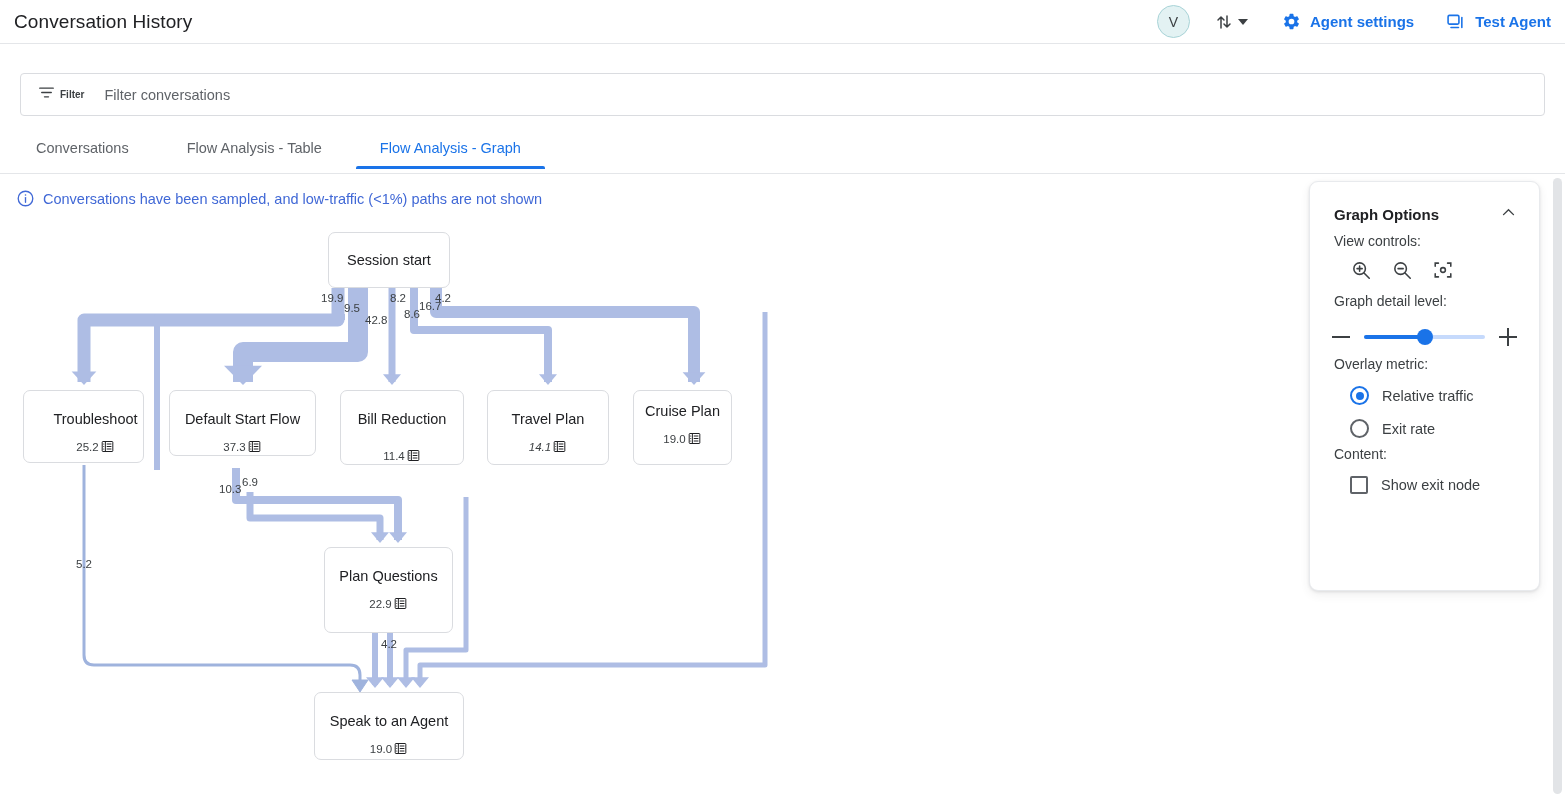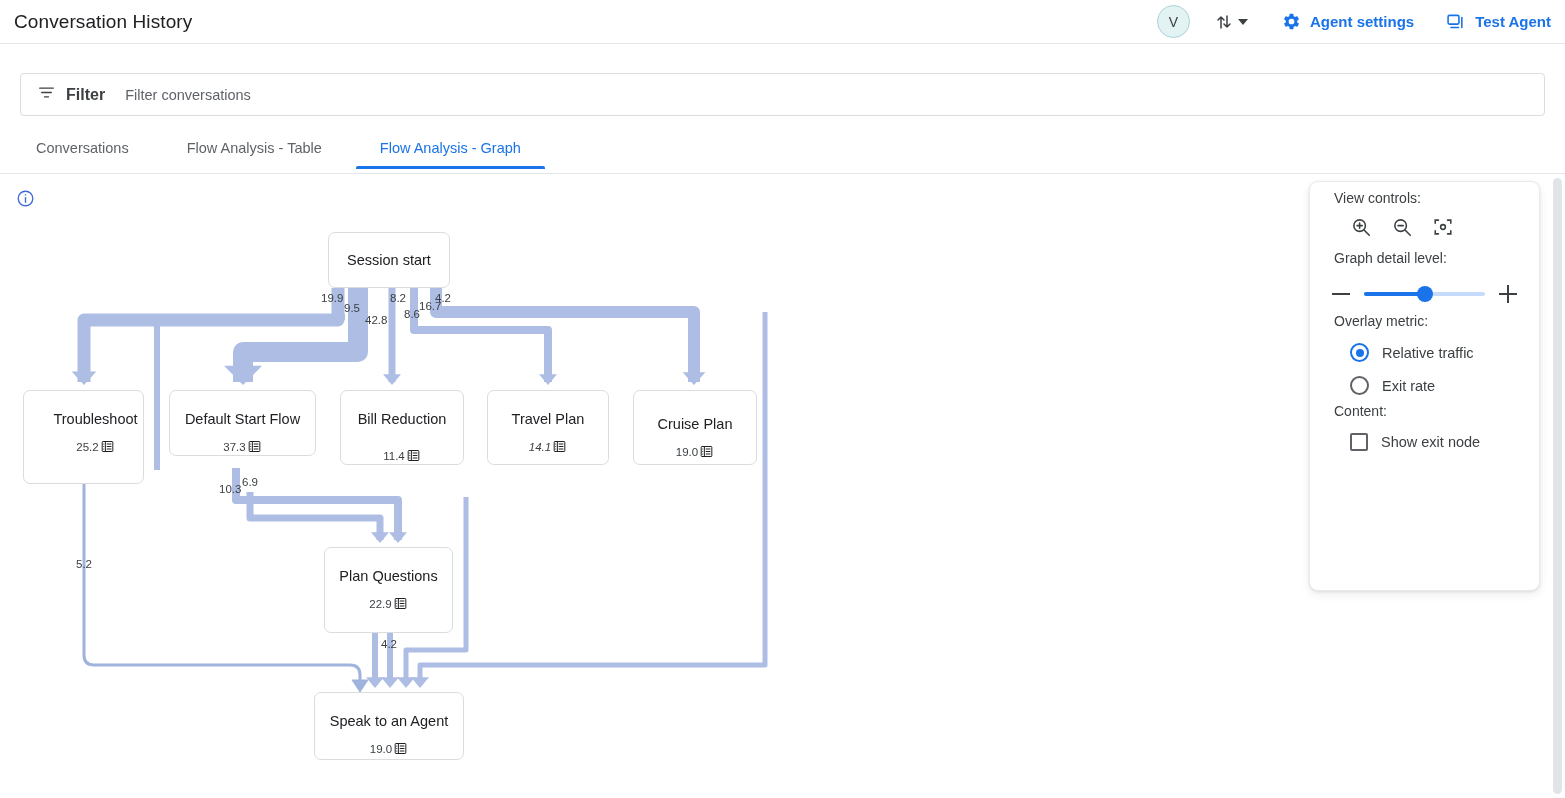--- a/index.html
+++ b/index.html
@@ -51,21 +51,21 @@
   .topaction svg { display: block; }
 
   
   .filterbox {
     position: absolute; left: 20px; top: 73px;
     width: 1525px; height: 43px;
     border: 1px solid #dadce0; border-radius: 4px;
     display: flex; align-items: center; background: #fff;
   }
   .filter-label {
-    font-size: 16px; font-weight: bold; color: #3c4043; margin-left: 10px;
+    font-size: 10px; font-weight: bold; color: #3c4043; margin-left: 4px;
   }
   .filter-input {
     border: none; outline: none; background: transparent;
     font-family: "Liberation Sans", sans-serif;
     font-size: 14.5px; color: #3c4043; margin-left: 20px; flex: 1;
     padding: 0;
   }
   .filter-input::placeholder { color: #5f6368; opacity: 1; }
 
   
@@ -255,20 +255,21 @@
 </div>
 
 <div class="banner">
   <span>
     <svg width="19" height="19" viewBox="0 0 24 24" fill="none" stroke="#4068d6" stroke-width="1.7">
       <circle cx="12" cy="12" r="9.2"></circle>
       <path d="M12 10.8v6" stroke-linecap="round"></path>
       <circle cx="12" cy="7.6" r="1.05" fill="#4068d6" stroke="none"></circle>
     </svg>
   </span>
+  <span>Conversations have been sampled, and low-traffic (&lt;1%) paths are not shown</span>
 </div>
 
 <div class="canvas">
 
   <svg class="graph-svg" width="1545" height="622">
     <g id="ribbons" fill="#aebde4" stroke="none">
         <path d="M338 112 L338 144 L84 144 L84 206" stroke="#aebde4" stroke-width="13" fill="none" stroke-linejoin="round" stroke-linecap="butt"></path>
         <polygon points="71.65,195.5025 96.35,195.5025 84,209" fill="#aebde4"></polygon>
         <path d="M358 112 L358 176 L243 176 L243 206" stroke="#aebde4" stroke-width="20" fill="none" stroke-linejoin="round" stroke-linecap="butt"></path>
         <polygon points="224,189.85 262,189.85 243,209" fill="#aebde4"></polygon>
@@ -308,21 +309,21 @@
       <span class="edge-label" style="left: 435px; top: 116px;">4.2</span>
       <span class="edge-label" style="left: 219px; top: 307px;">10.3</span>
       <span class="edge-label" style="left: 242px; top: 300px;">6.9</span>
       <span class="edge-label" style="left: 76px; top: 382px;">5.2</span>
       <span class="edge-label" style="left: 381px; top: 462px;">4.2</span>
     </div>
   <div id="node-layer">
       <div class="node" style="left: 328px; top: 56px; width: 122px; height: 56px; justify-content: center;">
         <div class="node-title">Session start</div>
       </div>
-      <div class="node" style="left: 23px; top: 214px; width: 121px; height: 94px; justify-content: flex-start; padding-top: 20px; padding-left: 24px;">
+      <div class="node" style="left: 23px; top: 214px; width: 121px; height: 73px; justify-content: flex-start; padding-top: 20px; padding-left: 24px;">
         <div class="node-title">Troubleshoot</div>
         <div class="node-metrics" style="margin-top: 12px;">
           <span class="node-value">25.2</span>
           <span class="node-icon">
             <svg width="15" height="15" viewBox="0 0 24 24" fill="none" stroke="#202124" stroke-width="1.6">
               <rect x="3.5" y="4" width="17" height="16" rx="1.2"></rect>
               <path d="M8.6 4v16"></path>
               <path d="M11.4 8h6.2M11.4 12h6.2M11.4 16h6.2" stroke-linecap="round"></path>
               <circle cx="6" cy="8" r=".9" fill="#202124" stroke="none"></circle>
               <circle cx="6" cy="12" r=".9" fill="#202124" stroke="none"></circle>
@@ -372,21 +373,21 @@
               <rect x="3.5" y="4" width="17" height="16" rx="1.2"></rect>
               <path d="M8.6 4v16"></path>
               <path d="M11.4 8h6.2M11.4 12h6.2M11.4 16h6.2" stroke-linecap="round"></path>
               <circle cx="6" cy="8" r=".9" fill="#202124" stroke="none"></circle>
               <circle cx="6" cy="12" r=".9" fill="#202124" stroke="none"></circle>
               <circle cx="6" cy="16" r=".9" fill="#202124" stroke="none"></circle>
             </svg>
           </span>
         </div>
       </div>
-      <div class="node" style="left: 633px; top: 214px; width: 124px; height: 75px; justify-content: center; padding-top: 20px;">
+      <div class="node" style="left: 633px; top: 214px; width: 99px; height: 75px; justify-content: flex-start; padding-top: 12px;">
         <div class="node-title">Cruise Plan</div>
         <div class="node-metrics" style="margin-top: 12px;">
           <span class="node-value">19.0</span>
           <span class="node-icon">
             <svg width="15" height="15" viewBox="0 0 24 24" fill="none" stroke="#202124" stroke-width="1.6">
               <rect x="3.5" y="4" width="17" height="16" rx="1.2"></rect>
               <path d="M8.6 4v16"></path>
               <path d="M11.4 8h6.2M11.4 12h6.2M11.4 16h6.2" stroke-linecap="round"></path>
               <circle cx="6" cy="8" r=".9" fill="#202124" stroke="none"></circle>
               <circle cx="6" cy="12" r=".9" fill="#202124" stroke="none"></circle>
@@ -424,20 +425,28 @@
               <circle cx="6" cy="12" r=".9" fill="#202124" stroke="none"></circle>
               <circle cx="6" cy="16" r=".9" fill="#202124" stroke="none"></circle>
             </svg>
           </span>
         </div>
       </div>
     </div>
 </div>
 
 <div class="options">
+  <div class="opt-header">
+    <span class="opt-title">Graph Options</span>
+    <span class="chev">
+      <svg width="17" height="17" viewBox="0 0 24 24" fill="none" stroke="#3c4043" stroke-width="1.9" stroke-linecap="round">
+        <path d="M5 15l7-7 7 7"></path>
+      </svg>
+    </span>
+  </div>
 
   <div class="opt-label">View controls:</div>
   <div class="view-controls">
     <span class="ic">
       <svg width="22" height="22" viewBox="0 0 24 24" fill="none" stroke="#3c4043" stroke-width="1.7" stroke-linecap="round">
         <circle cx="10.5" cy="10.5" r="6.3"></circle>
           <path d="M15.3 15.3L21 21"></path>
         <path d="M10.5 7.7v5.6M7.7 10.5h5.6"></path>
       </svg>
     </span>

